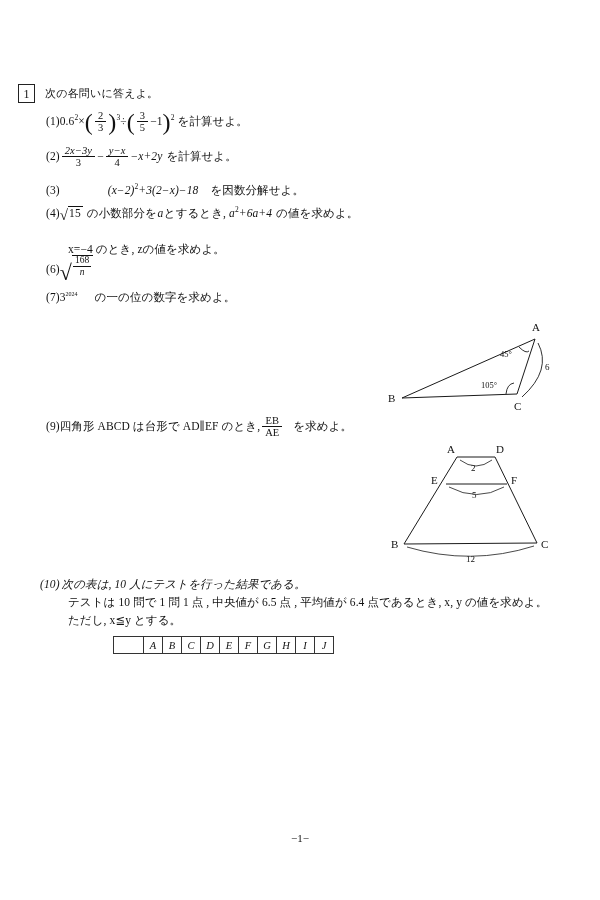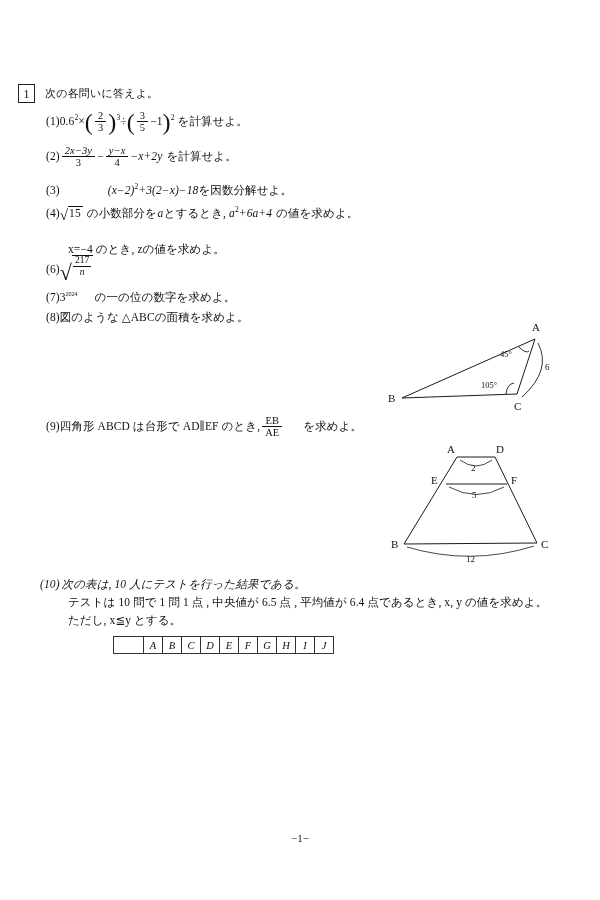--- a/index.html
+++ b/index.html
@@ -114,42 +114,39 @@
 
   <div class="item" style="left:46px; top:110px;">
     <span class="lbl">(1)</span><span>0.6</span><sup class="e">2</sup><span>×</span><span class="pwrap"><span class="par">(</span><span class="frac"><span class="n">2</span><span class="d">3</span></span><span class="par">)</span><sup class="e">3</sup></span><span>÷</span><span class="pwrap"><span class="par">(</span><span class="frac"><span class="n">3</span><span class="d">5</span></span><span>−1</span><span class="par">)</span><sup class="e">2</sup></span><span class="jp" style="margin-left:3px;">を計算せよ。</span>
   </div>
 
   <div class="item" style="left:46px; top:145px;">
     <span class="lbl">(2)</span><span class="frac"><span class="n" style="font-style:italic;">2x−3y</span><span class="d">3</span></span><span>−</span><span class="frac"><span class="n" style="font-style:italic;">y−x</span><span class="d">4</span></span><span style="font-style:italic;">−x+2y</span><span class="jp" style="margin-left:4px;">を計算せよ。</span>
   </div>
 
   <div class="item" style="left:46px; top:184px;">
-    <span class="lbl">(3)</span><span style="font-style:italic;padding-left:48px;">(x−2)</span><sup class="e">2</sup><span style="font-style:italic;">+3(2−x)−18</span><span class="jp" style="margin-left:0;">を因数分解せよ。</span>
+    <span class="lbl">(3)</span><span style="font-style:italic;padding-left:48px;">(x−2)</span><sup class="e">2</sup><span style="font-style:italic;">+3(2−x)−18</span><span class="jp" style="margin-left:12px;">を因数分解せよ。</span>
   </div>
 
   <div class="item" style="left:46px; top:207px;">
     <span class="lbl">(4)</span><span class="rad"><span class="radsign">√</span><span class="radbody">15</span></span><span class="jp" style="margin-left:4px;">の小数部分を</span><i class="v">a</i><span class="jp">とするとき,</span><span style="font-style:italic; margin-left:3px;">a</span><sup class="e">2</sup><span style="font-style:italic;">+6a+4</span><span class="jp" style="margin-left:4px;">の値を求めよ。</span>
   </div>
 
   <div class="item" style="left:68px; top:243px;">
     <span class="jp">x=−4 のとき, zの値を求めよ。</span>
   </div>
 
   <div class="item" style="left:46px; top:258px;">
-    <span class="lbl" style="vertical-align:middle;">(6)</span><span class="rad"><span class="radsign" style="font-size:22px; top:4px;">√</span><span class="radbody" style="top:-3px;"><span class="sfrac"><span class="n">217</span><span class="d" style="font-style:italic;">n</span></span></span></span>
+    <span class="lbl" style="vertical-align:middle;">(6)</span><span class="rad"><span class="radsign" style="font-size:22px; top:4px;">√</span><span class="radbody" style="top:-3px;"><span class="sfrac"><span class="n">168</span><span class="d" style="font-style:italic;">n</span></span></span></span>
   </div>
 
   <div class="item" style="left:46px; top:291px;">
     <span class="lbl">(7)</span><span>3</span><sup class="tiny">2024</sup><span class="jp" style="margin-left:17px;">の一の位の数字を求めよ。</span>
   </div>
 
-  <div class="item" style="left:46px; top:311px;">
-    <span class="lbl">(8)</span><span class="jp">図のような △ABCの面積を求めよ。</span>
-  </div>
 
   <div class="fig" style="left:386px; top:318px;">
     <svg width="200" height="95" viewBox="0 0 200 95">
 
       <polygon points="16,80 131,76 149,21" fill="none" stroke="#1a1a1a" stroke-width="1"></polygon>
 
       <path d="M 152,25 Q 166,52 136,79" fill="none" stroke="#1a1a1a" stroke-width="0.9"></path>
 
       <path d="M 133,29 Q 140,36 143,33" fill="none" stroke="#1a1a1a" stroke-width="0.9"></path>
 
@@ -157,21 +154,21 @@
       <text x="146" y="13" font-size="11">A</text>
       <text x="2" y="84" font-size="11">B</text>
       <text x="128" y="92" font-size="11">C</text>
       <text x="114" y="39" font-size="8.5">45°</text>
       <text x="95" y="70" font-size="8.5">105°</text>
       <text x="159" y="52" font-size="9">6</text>
     </svg>
   </div>
 
   <div class="item" style="left:46px; top:415px;">
-    <span class="lbl" style="vertical-align:middle;">(9)</span><span class="jp" style="vertical-align:middle;">四角形 ABCD は台形で AD∥EF のとき,</span><span class="frac"><span class="n">EB</span><span class="d">AE</span></span><span class="jp" style="margin-left:19px; vertical-align:middle;font-family:Liberation Mono, monospace;">を求めよ。</span>
+    <span class="lbl" style="vertical-align:middle;">(9)</span><span class="jp" style="vertical-align:middle;">四角形 ABCD は台形で AD∥EF のとき,</span><span class="frac"><span class="n">EB</span><span class="d">AE</span></span><span class="jp" style="margin-left:9px; vertical-align:middle;font-family:Liberation Mono, monospace;">を求めよ。</span>
   </div>
 
   <div class="fig" style="left:390px; top:440px;">
     <svg width="200" height="125" viewBox="0 0 200 125">
 
       <polygon points="67,17 105,17 147,103 14,104" fill="none" stroke="#1a1a1a" stroke-width="1"></polygon>
 
       <line x1="56" y1="44" x2="117" y2="44" stroke="#1a1a1a" stroke-width="1"></line>
 
       <path d="M 70,20 Q 86,32 102,20" fill="none" stroke="#1a1a1a" stroke-width="0.8"></path>

